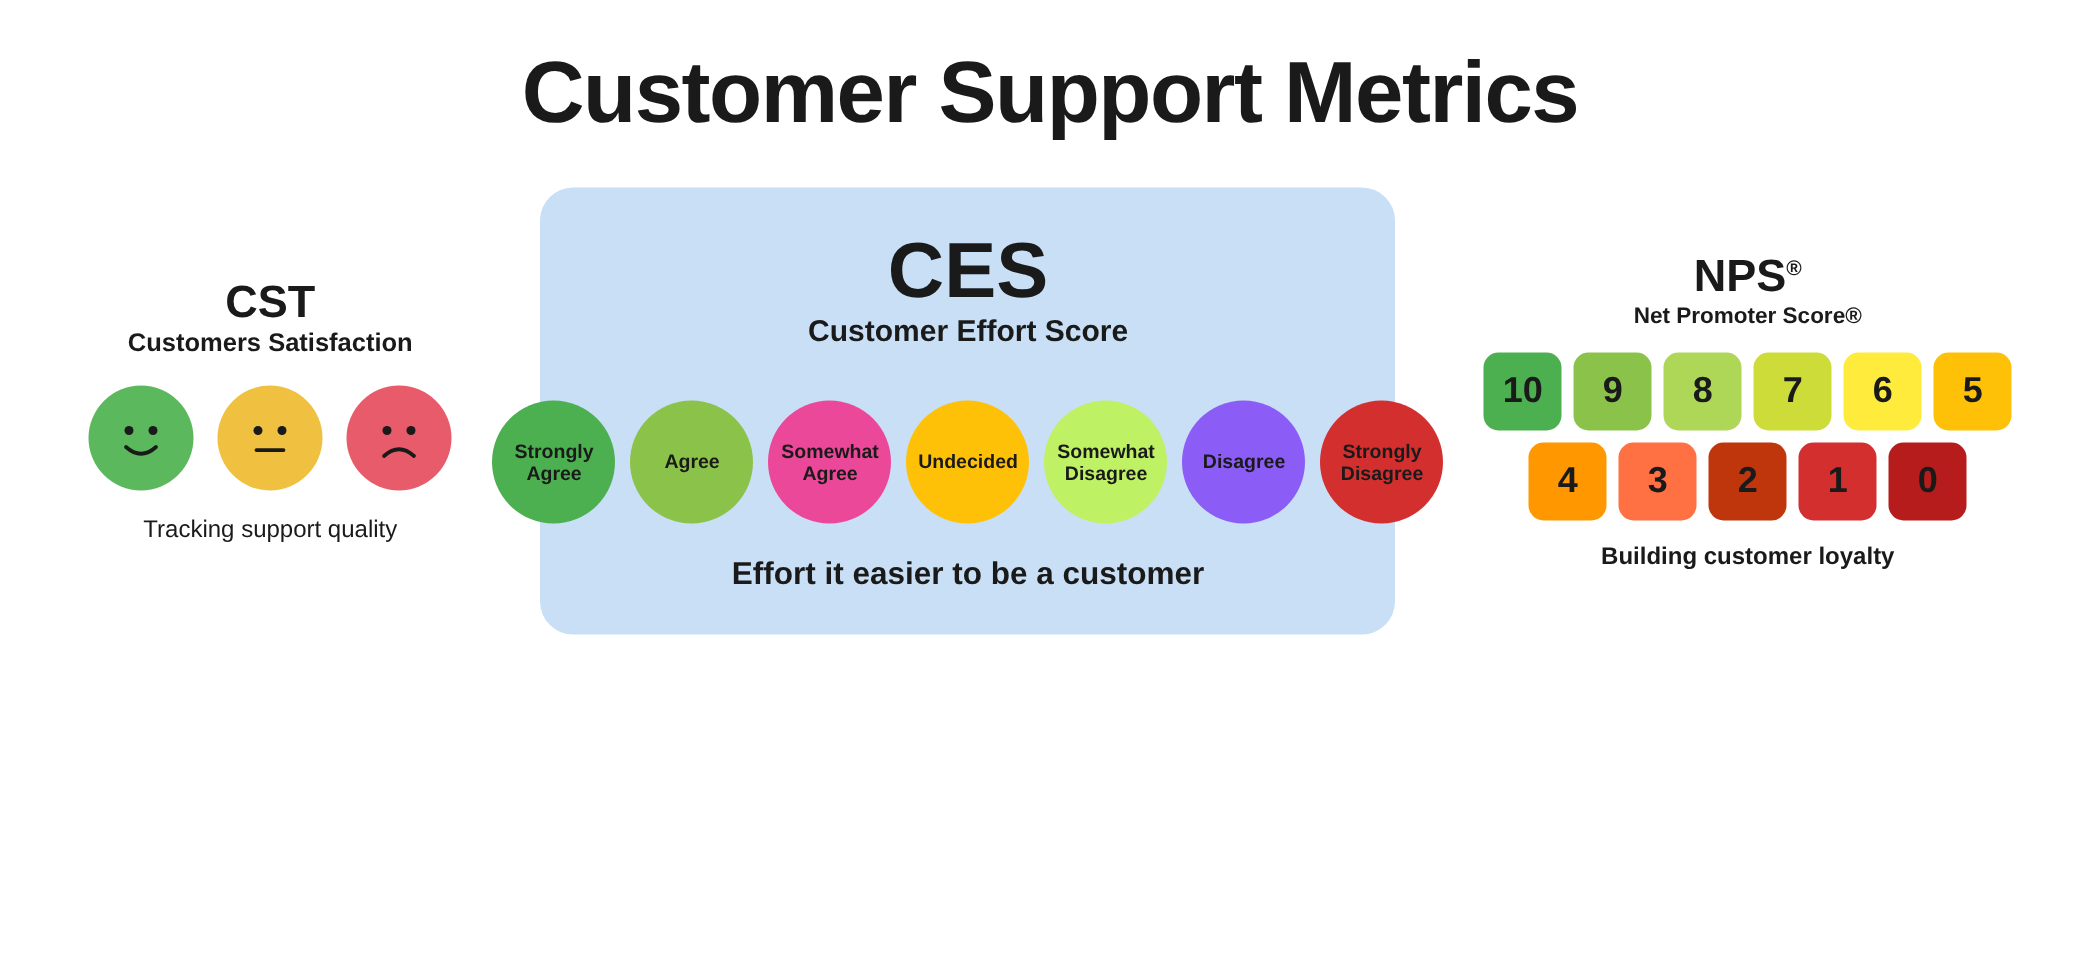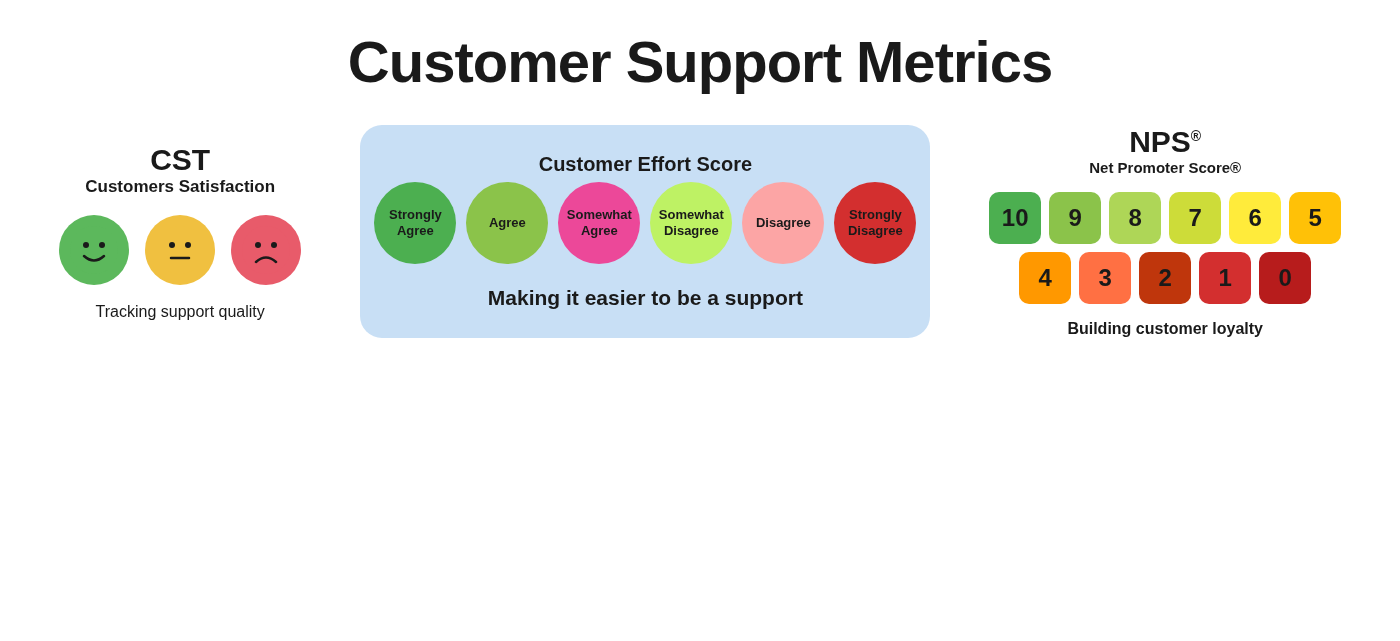--- a/index.html
+++ b/index.html
@@ -104,21 +104,21 @@
       color: #1a1a1a;
       text-align: center;
       line-height: 1.1;
     }
 
     .ces-subtitle {
       font-size: 20px;
       font-weight: 600;
       color: #1a1a1a;
       text-align: right;
-      margin-bottom: 6px;
+      margin-bottom: 34px;
     }
 
     .circles-row {
       display: flex;
       flex-direction: row;
       gap: 10px;
       align-items: center;
       margin-bottom: 22px;
     }
 
@@ -237,30 +237,32 @@
           <circle cx="17" cy="20" r="3" fill="#1a1a1a"></circle>
           <circle cx="33" cy="20" r="3" fill="#1a1a1a"></circle>
           <path d="M15 37 Q25 28 35 37" stroke="#1a1a1a" stroke-width="2.5" fill="none" stroke-linecap="round"></path>
         </svg>
       </div>
     </div>
     <div class="cst-footer">Tracking support quality</div>
   </div>
 
   <div class="ces-section">
+    <div class="ces-title">CES</div>
     <div class="ces-subtitle">Customer Effort Score</div>
     <div class="circles-row" id="ces-circles">
         <div class="ces-circle" style="background: rgb(76, 175, 80);">Strongly Agree</div>
         <div class="ces-circle" style="background: rgb(139, 195, 74);">Agree</div>
         <div class="ces-circle" style="background: #ec4899;">Somewhat Agree</div>
+        <div class="ces-circle" style="background: rgb(255, 193, 7);">Undecided</div>
         <div class="ces-circle" style="background: #bef264;">Somewhat Disagree</div>
-        <div class="ces-circle" style="background: #fca5a5;">Disagree</div>
+        <div class="ces-circle" style="background: #8b5cf6;">Disagree</div>
         <div class="ces-circle" style="background: rgb(211, 47, 47);">Strongly Disagree</div>
       </div>
-    <div class="ces-footer">Making it easier to be a support</div>
+    <div class="ces-footer">Effort it easier to be a customer</div>
   </div>
 
   <div class="nps-section">
     <div class="nps-title">
       <span>NPS</span><span class="sup-r">®</span>
     </div>
     <div class="nps-subtitle">Net Promoter Score®</div>
     <div class="nps-grid">
       <div class="nps-row" id="nps-row1">
           <div class="nps-box" style="background: rgb(76, 175, 80);">10</div>

